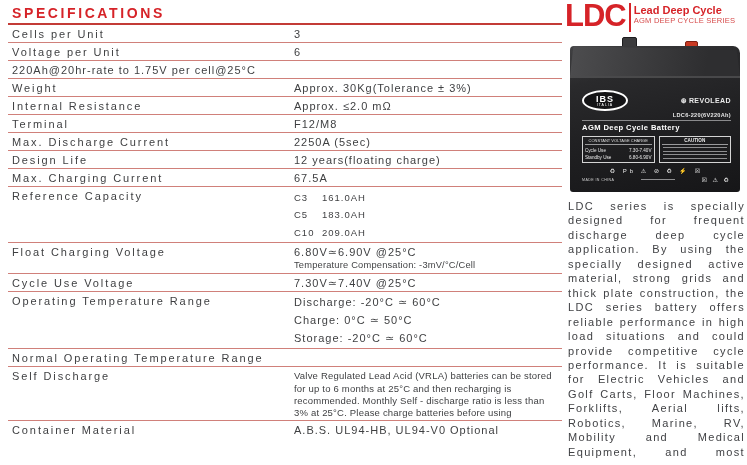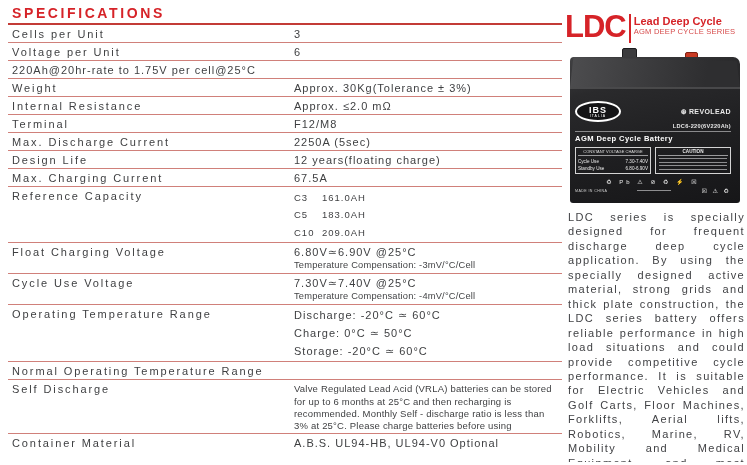--- a/index.html
+++ b/index.html
@@ -14,38 +14,38 @@
   .lbl { font-size:11px; letter-spacing:1.9px; line-height:14px; padding-top:1px; white-space:nowrap; }
   .val { font-size:11px; letter-spacing:1px; line-height:14px; padding-top:1px; }
   .note { font-size:9.3px; letter-spacing:0.2px; line-height:13px; color:#434446; }
   .ref-line { font-size:9.5px; letter-spacing:1px; line-height:17.4px; }
   .ref-c { display:inline-block; width:28px; }
   .temp-line { font-size:11px; letter-spacing:1px; line-height:18px; }
   .val-small { font-size:9.5px; letter-spacing:0.2px; line-height:12.3px; max-width:262px; padding-top:2px; }
 
   
   .right-panel { position:absolute; left:565px; top:0; width:180px; height:465px; }
-  .brand-header { display:flex; align-items:flex-start; padding-top:12px; }
+  .brand-header { display:flex; align-items:flex-start; padding-top:1px; }
   .ldc-big { font-size:31px; line-height:30px; font-weight:bold; color:#d62328; letter-spacing:-1px; }
   .brand-div { width:2px; height:29px; background:#d62328; margin:2px 3px 0 3px; }
   .brand-sub1 { font-size:11px; font-weight:bold; color:#d62328; line-height:12px; margin-top:3px; }
   .brand-sub2 { font-size:7.6px; color:#d64a4a; letter-spacing:0.2px; line-height:9px; }
 
   
   .battery { position:relative; margin:5px 0 0 5px; width:170px; height:155px; }
   .terminal { position:absolute; border-radius:2px; }
   .t-left  { left:52px; top:0;  width:15px; height:11px; background:#3b3b3d; border:1px solid #1c1c1e; }
   .t-right { right:42px; top:4px; width:13px; height:9px; background:#c93a23; border:1px solid #7e2012; }
   .case { position:absolute; top:9px; left:0; right:0; bottom:0; border-radius:4px 7px 3px 3px;
           background:linear-gradient(168deg,#414143 0%,#2a2a2c 22%,#202022 55%,#161618 100%); }
   .case::before { content:""; position:absolute; top:0; left:0; right:0; height:30px;
           background:linear-gradient(100deg,#4d4d4f,#2e2e30 80%);
           clip-path:polygon(2% 0, 98% 14%, 100% 100%, 0 100%); border-radius:4px 7px 0 0; }
   .case::after { content:""; position:absolute; top:30px; left:0; right:0; height:2px; background:#575759; opacity:.7; }
-  .batt-label { position:absolute; top:44px; left:5px; right:9px; color:#fff; }
+  .batt-label { position:absolute; top:44px; left:12px; right:9px; color:#fff; }
   .logo-row { display:flex; justify-content:space-between; align-items:center; }
   .ibs-oval { border:2px solid #fff; border-radius:50%; width:46px; height:21px; background:#141416;
               display:flex; flex-direction:column; align-items:center; justify-content:center; }
   .ibs-txt { font-size:9px; font-weight:bold; line-height:8px; letter-spacing:1px; }
   .ibs-sub { font-size:3.5px; letter-spacing:1px; line-height:4px; }
   .revo { font-size:7px; font-weight:bold; letter-spacing:0.4px; color:#e9e9e9; display:flex; align-items:center; gap:2px; }
   .revo-icon { font-size:7px; }
   .model { font-size:5.6px; font-weight:bold; text-align:right; margin-top:1px; color:#e6e6e6; letter-spacing:0.3px; }
   .agm-band { font-size:7.6px; font-weight:bold; text-align:left; margin-top:2px; border-top:1px solid #8a8a8c; padding-top:2px; letter-spacing:0.4px; }
   .boxes { display:flex; gap:4px; margin-top:4px; }
@@ -122,21 +122,20 @@
       <div>
         <div class="val">6.80V≃6.90V @25°C</div>
         <div class="note">Temperature Compensation: -3mV/°C/Cell</div>
       </div>
     </div>
 
     <div class="spec-row">
       <div class="lbl">Cycle Use Voltage</div>
       <div>
         <div class="val">7.30V≃7.40V @25°C</div>
-        <div class="note">Temperature Compensation: -4mV/°C/Cell</div>
       </div>
     </div>
 
     <div class="spec-row">
       <div class="lbl">Operating Temperature Range</div>
       <div>
         <div class="temp-line">Discharge: -20°C ≃ 60°C</div>
         <div class="temp-line">Charge: 0°C ≃ 50°C</div>
         <div class="temp-line">Storage: -20°C ≃ 60°C</div>
       </div>

